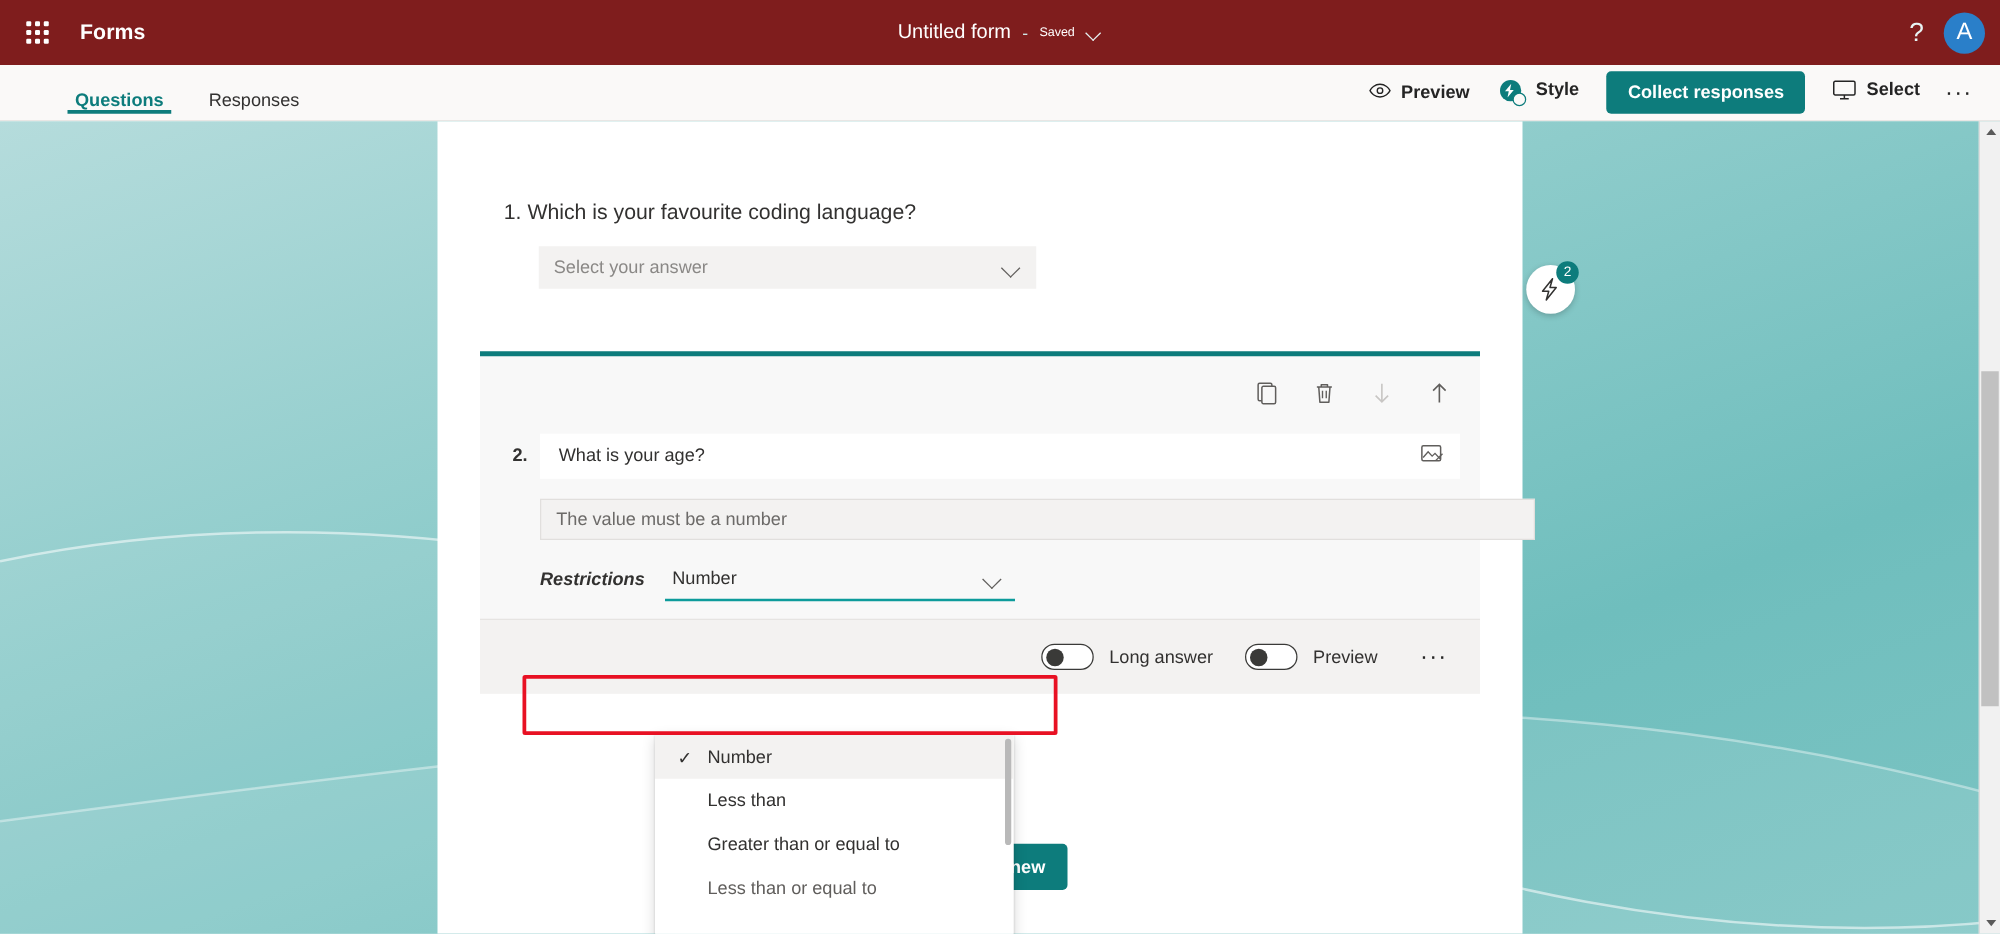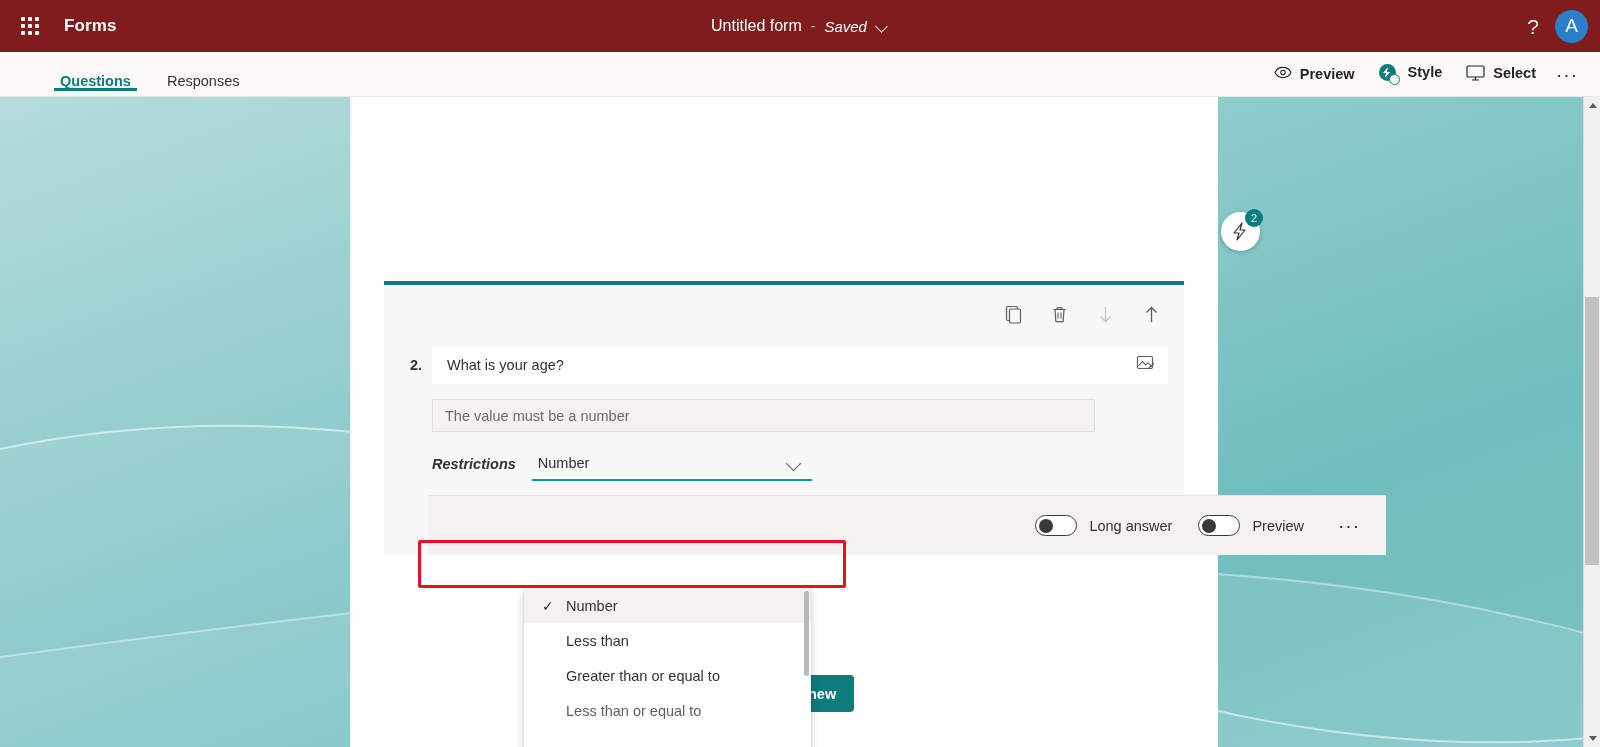--- a/index.html
+++ b/index.html
@@ -32,21 +32,21 @@
     margin-left: 12px; letter-spacing: .1px;
   }
   .title-center {
     position: absolute; left: 0; right: 0; top: 0; height: 52px;
     display: flex; align-items: center; justify-content: center;
     gap: 9px; pointer-events: none;
   }
   .title-center > * { pointer-events: auto; }
   .form-title { color: #fff; font-size: 16px; }
   .title-dash { color: #cfe6e6; font-size: 14px; }
-  .saved-text { color: #fff; font-size: 15px; font-style: italic; }
+  .saved-text { color: #fff; font-size: 10px; }
   .chev-small {
     width: 13px; height: 8px; position: relative; cursor: pointer;
   }
   .chev-small::before {
     content: ""; position: absolute; left: 1px; top: 0;
     width: 8px; height: 8px;
     border-right: 1.6px solid #e6f2f2; border-bottom: 1.6px solid #e6f2f2;
     transform: rotate(45deg);
   }
   .topbar-right {
@@ -165,21 +165,21 @@
   }
   .q2-num { width: 48px; text-align: right; font-size: 14.5px; color: #323130; font-weight: bold; padding-right: 10px; }
   .q2-titlebox {
     flex: 1; height: 36px; margin-right: 16px; background: #fff;
     display: flex; align-items: center; justify-content: space-between;
     padding: 0 12px 0 14px; border: 1px solid transparent;
   }
   .q2-titletext { font-size: 14.5px; color: #323130; }
   .q2-answer {
     position: absolute; left: 48px; top: 114px;
-    width: 663px; height: 33px;
+    width: 796px; height: 33px;
     background: #f3f2f1; border: 1px solid #e1dfdd;
     display: flex; align-items: center; padding: 0 12px;
   }
   .q2-answer span { font-size: 14.5px; color: #6c6a68; }
 
   
   .restrict-row {
     position: absolute; left: 48px; top: 162px;
     display: flex; align-items: center;
   }
@@ -221,24 +221,24 @@
     position: absolute; right: 2px; top: 3px;
     width: 5px; height: 162px; background: transparent;
   }
   .dd-scroll-thumb {
     position: absolute; right: 2px; top: 3px;
     width: 5px; height: 85px; background: #b9b9b9; border-radius: 3px;
   }
 
   
   .q2-bottom {
-    position: absolute; left: 0; bottom: 0; width: 958px; height: 60px;
+    position: absolute; left: 0; bottom: 0; width: 800px; height: 60px;
     background: #f3f2f1; border-top: 1px solid #e6e4e2;
     display: flex; align-items: center; justify-content: flex-end;
-    padding-right: 18px; gap: 0; margin-left: 44px;
+    padding-right: 18px; gap: 0;
   }
   .toggle-group { display: flex; align-items: center; gap: 12px; margin-left: 26px; }
   .toggle {
     width: 42px; height: 21px; border-radius: 11px;
     border: 1.3px solid #3a3a38; background: #fff;
     position: relative; cursor: pointer;
   }
   .toggle .knob {
     position: absolute; left: 3px; top: 2.6px;
     width: 14px; height: 14px; border-radius: 50%; background: #3a3a38;
@@ -347,20 +347,21 @@
         <span class="style-circle">
           <svg width="8" height="11" viewBox="0 0 8 11">
             <path d="M5 0L0 6h3l-1 5 5-6H4z" fill="#fff"></path>
           </svg>
         </span>
         <span class="style-ring"></span>
       </span>
       <span>Style</span>
     </div>
 
+    <div class="collect-btn">Collect responses</div>
 
     <div class="tb-item">
       <span>
         <svg width="19" height="16" viewBox="0 0 19 16">
           <rect x="1" y="1" width="17" height="11" rx="1.2" fill="none" stroke="#242424" stroke-width="1.2"></rect>
           <path d="M6 15h7M9.5 12v3" stroke="#242424" stroke-width="1.2" fill="none"></path>
         </svg>
       </span>
       <span>Select</span>
     </div>
@@ -373,20 +374,28 @@
   <svg class="wave" viewBox="0 0 1600 650" preserveAspectRatio="none">
     <path d="M0,352 C250,300 560,330 900,500 C1150,625 1400,660 1600,640 L1600,650 L0,650 Z" fill="#ffffff" fill-opacity="0.07"></path>
     <path d="M0,352 C250,300 560,330 900,500 C1150,625 1400,660 1600,640" fill="none" stroke="#ffffff" stroke-opacity="0.55" stroke-width="2"></path>
     <path d="M0,560 C300,520 700,470 1000,470 C1280,470 1450,500 1600,540" fill="none" stroke="#ffffff" stroke-opacity="0.40" stroke-width="2"></path>
     <path d="M0,560 C300,520 700,470 1000,470 C1280,470 1450,500 1600,540 L1600,650 L0,650 Z" fill="#ffffff" fill-opacity="0.09"></path>
   </svg>
 
   <div class="sheet">
 
     <div class="q1-wrap">
+      <div class="q1-title">
+        <span>1.</span>
+        <span>Which is your favourite coding language?</span>
+      </div>
+      <div class="q1-select">
+        <span class="q1-placeholder">Select your answer</span>
+        <span class="chev-grey"></span>
+      </div>
     </div>
 
     <div class="q2-card">
 
       <div class="q2-toolbar">
         <div class="icon-btn">
           <svg width="19" height="19" viewBox="0 0 19 19">
             <rect x="2.5" y="1.5" width="11" height="14" rx="1.2" fill="none" stroke="#605e5c" stroke-width="1.2"></rect>
             <rect x="5.5" y="4" width="11" height="14" rx="1.2" fill="#f8f8f8" stroke="#605e5c" stroke-width="1.2"></rect>
           </svg>

